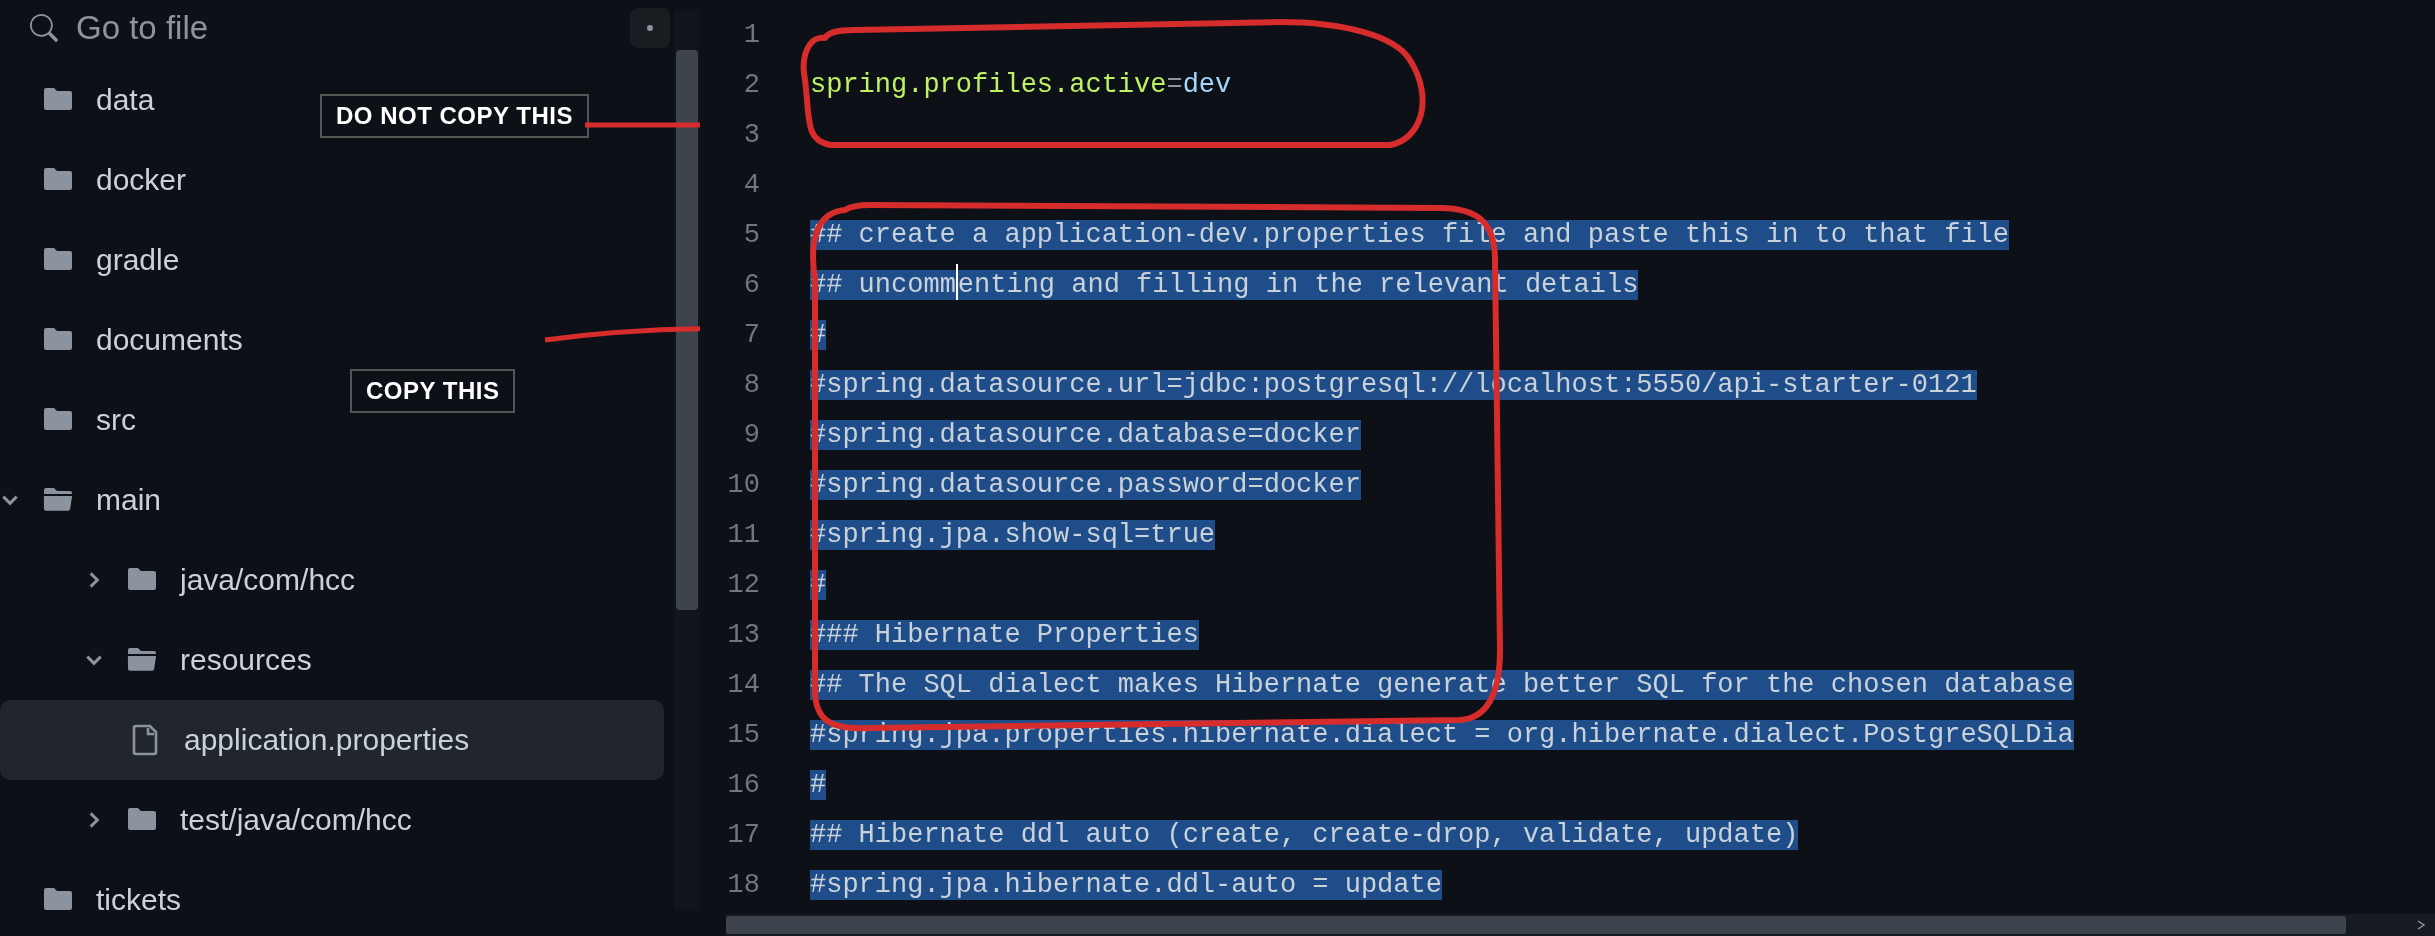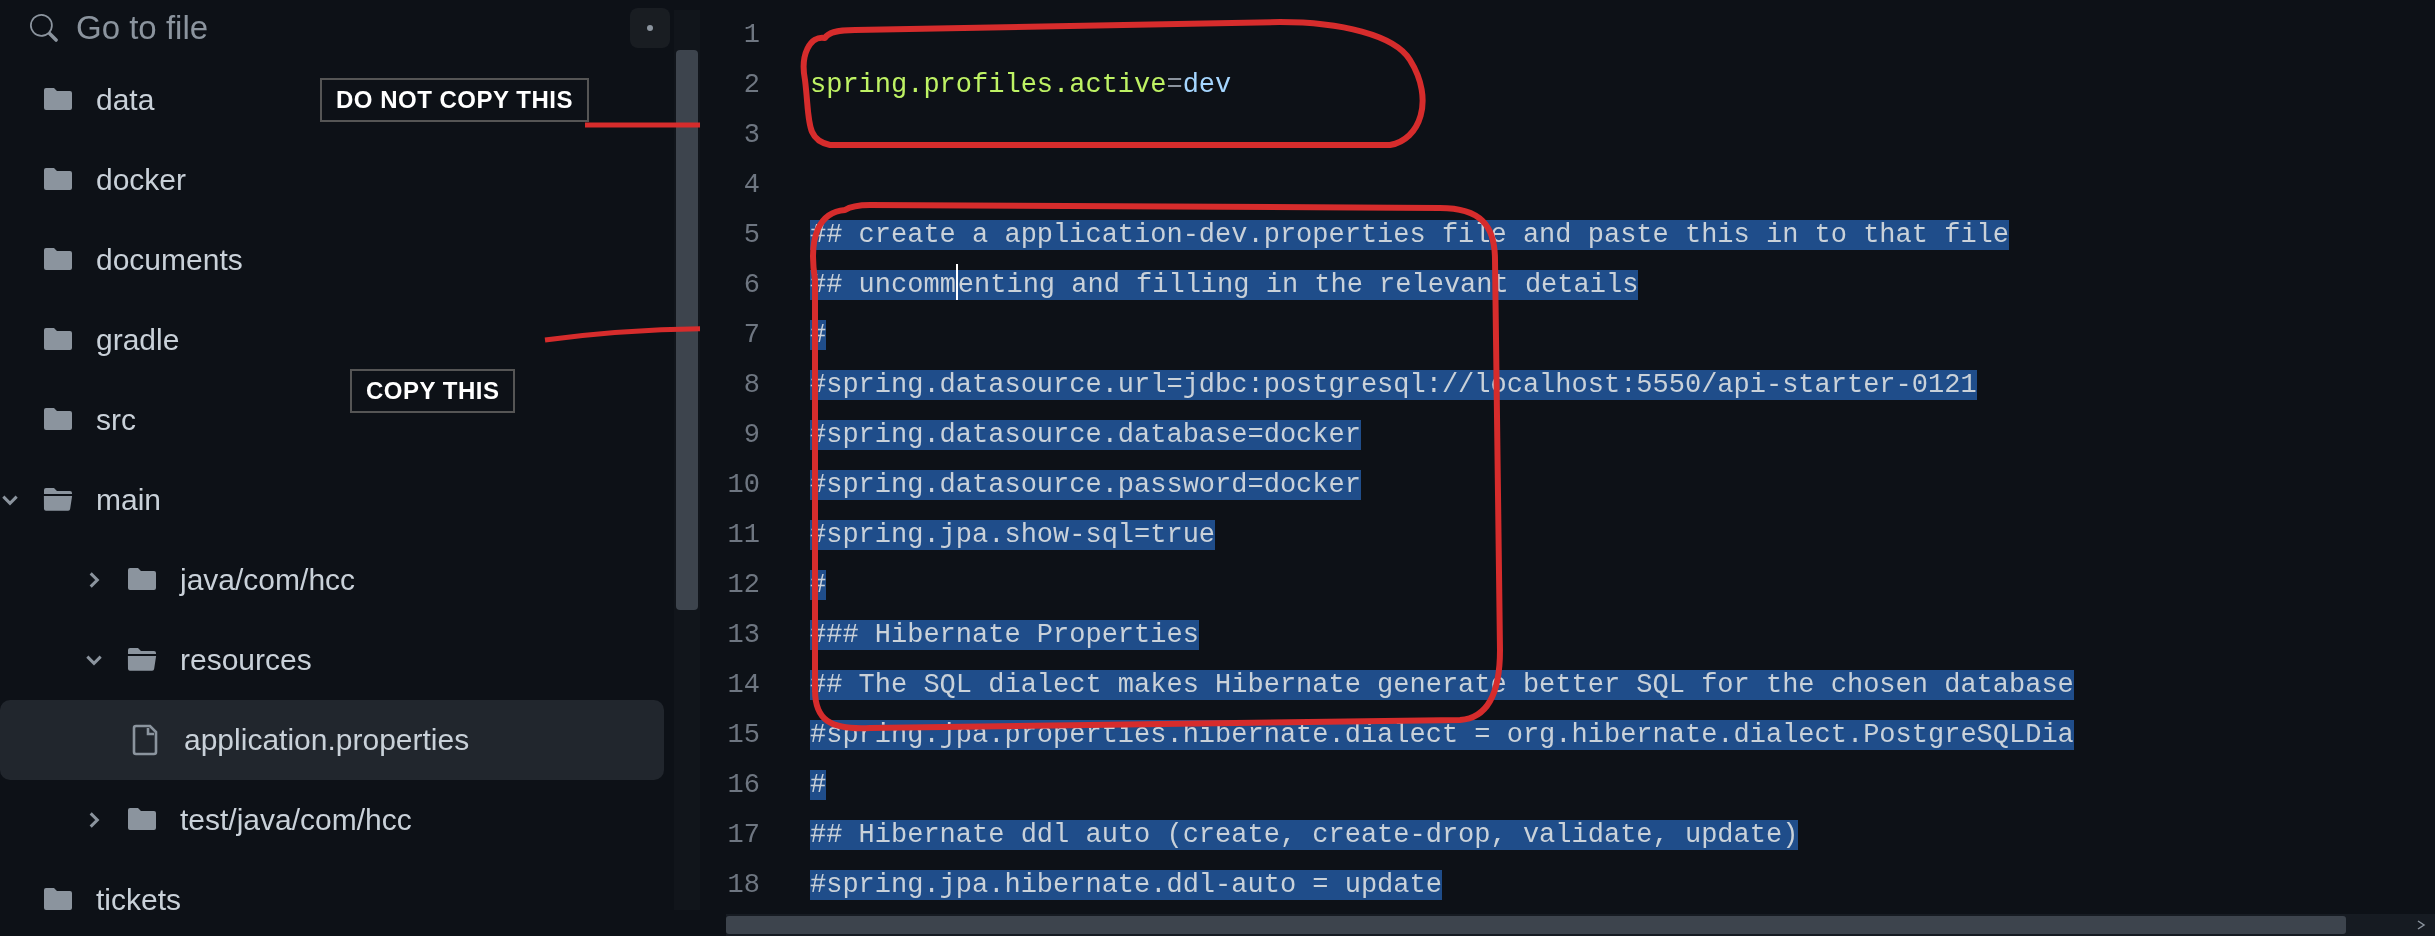--- a/index.html
+++ b/index.html
@@ -237,28 +237,28 @@
           <svg class="folder-icon" viewBox="0 0 16 16">
             <path d="M1 3a1 1 0 0 1 1-1h4l1.5 1.5H14a1 1 0 0 1 1 1V12a1 1 0 0 1-1 1H2a1 1 0 0 1-1-1V3z"></path>
           </svg>
           <span class="label">docker</span>
         </div>
         <div class="tree-row indent-0">
           <span class="chev hidden"></span>
           <svg class="folder-icon" viewBox="0 0 16 16">
             <path d="M1 3a1 1 0 0 1 1-1h4l1.5 1.5H14a1 1 0 0 1 1 1V12a1 1 0 0 1-1 1H2a1 1 0 0 1-1-1V3z"></path>
           </svg>
+          <span class="label">gradle</span>
+        </div>
+        <div class="tree-row indent-0">
+          <span class="chev hidden"></span>
+          <svg class="folder-icon" viewBox="0 0 16 16">
+            <path d="M1 3a1 1 0 0 1 1-1h4l1.5 1.5H14a1 1 0 0 1 1 1V12a1 1 0 0 1-1 1H2a1 1 0 0 1-1-1V3z"></path>
+          </svg>
           <span class="label">documents</span>
-        </div>
-        <div class="tree-row indent-0">
-          <span class="chev hidden"></span>
-          <svg class="folder-icon" viewBox="0 0 16 16">
-            <path d="M1 3a1 1 0 0 1 1-1h4l1.5 1.5H14a1 1 0 0 1 1 1V12a1 1 0 0 1-1 1H2a1 1 0 0 1-1-1V3z"></path>
-          </svg>
-          <span class="label">gradle</span>
         </div>
         <div class="tree-row indent-0">
           <span class="chev hidden"></span>
           <svg class="folder-icon" viewBox="0 0 16 16">
             <path d="M1 3a1 1 0 0 1 1-1h4l1.5 1.5H14a1 1 0 0 1 1 1V12a1 1 0 0 1-1 1H2a1 1 0 0 1-1-1V3z"></path>
           </svg>
           <span class="label">src</span>
         </div>
         <div class="tree-row indent-0">
           <svg class="chev" viewBox="0 0 12 12">
@@ -309,21 +309,21 @@
             <path d="M1 3a1 1 0 0 1 1-1h4l1.5 1.5H14a1 1 0 0 1 1 1V12a1 1 0 0 1-1 1H2a1 1 0 0 1-1-1V3z"></path>
           </svg>
           <span class="label">tickets</span>
         </div>
       </div>
 
     <div class="sidebar-scroll">
       <div class="thumb"></div>
     </div>
 
-    <div class="annot-box" style="left:320px; top:78px;">DO NOT COPY THIS</div>
+    <div class="annot-box" style="left:320px; top:94px;">DO NOT COPY THIS</div>
     <div class="annot-box" style="left:350px; top:329px;margin-top:40px;">COPY THIS</div>
 
     <svg class="annot-arrow" style="left:580px; top:90px; width:400px; height:70px;" viewBox="0 0 400 70">
       <path d="M 5 35 L 340 35" stroke="#d62c2c" stroke-width="5" fill="none"></path>
       <path d="M 340 35 L 315 18 M 340 35 L 315 52" stroke="#d62c2c" stroke-width="5" fill="none"></path>
     </svg>
 
     <svg class="annot-arrow" style="left:540px; top:300px; width:400px; height:70px;" viewBox="0 0 400 70">
       <path d="M 5 40 C 120 25, 240 25, 340 40" stroke="#d62c2c" stroke-width="5" fill="none"></path>
       <path d="M 338 40 L 310 24 M 338 40 L 312 54" stroke="#d62c2c" stroke-width="5" fill="none"></path>

